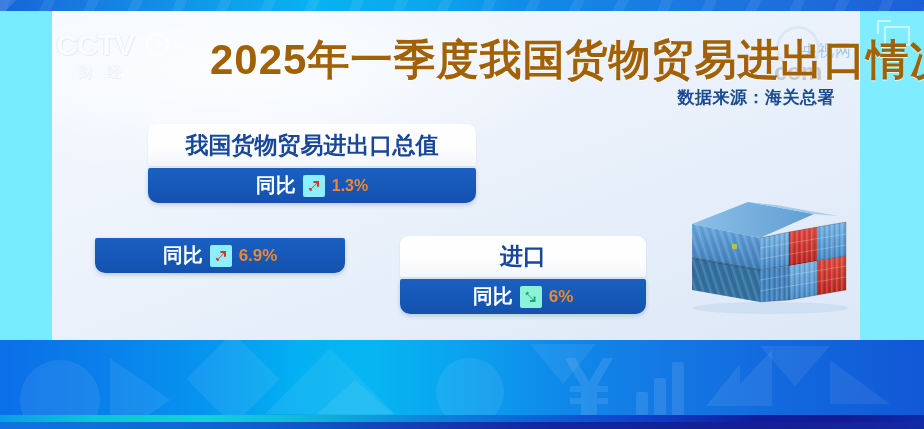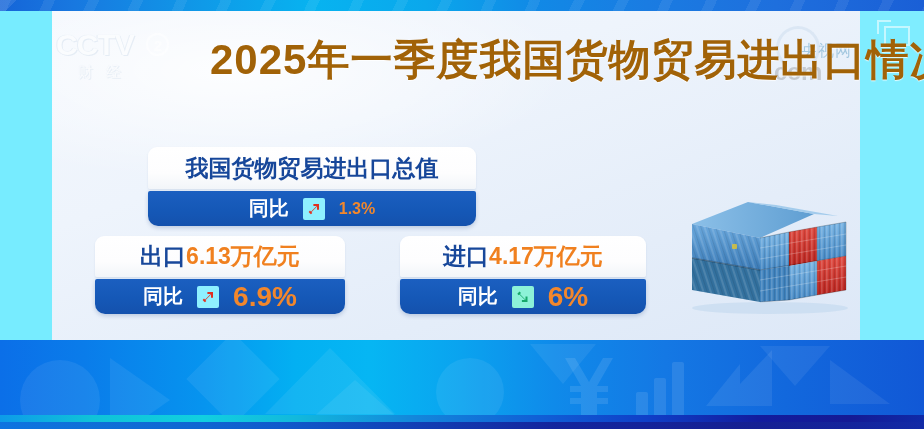--- a/index.html
+++ b/index.html
@@ -120,55 +120,55 @@
     background:linear-gradient(180deg,#ffffff 0%,#fdfdfe 62%,#f2f5f9 100%);
     border-radius:9px 9px 2px 2px;
     display:flex; align-items:center; justify-content:center;
     box-shadow:0 1px 2px rgba(40,80,140,.12);
     white-space:nowrap;
   }
   .card .bot {
     background:linear-gradient(180deg,#1b5fc0 0%,#1558b7 55%,#1451ad 100%);
     border-radius:2px 2px 10px 10px;
     display:flex; align-items:center; justify-content:center;
-    gap:14px; white-space:nowrap;
+    gap:7px; white-space:nowrap;
     box-shadow:0 2px 4px rgba(30,70,130,.22);
   }
   .lbl-blue { color:#17479a; font-weight:bold; }
   .val-org  { color:#f0801f; font-weight:bold; }
   .tb-white { color:#ffffff; font-weight:bold; }
   .pct      { color:#f2872c; font-weight:bold; }
 
   
   .arrow-badge {
     width:22px; height:22px; border-radius:2px;
     display:inline-flex; align-items:center; justify-content:center;
     flex:0 0 auto;
   }
   .arrow-up   { background:#8ef0ff; }
   .arrow-down { background:#8cf2d8; }
 
   
-  #card-total { left:148px; top:124px; width:328px;margin-top:23px; }
+  #card-total { left:148px; top:124px; width:328px; }
   #card-total .top { height:42px; }
   #card-total .top .lbl-blue { font-size:23px; }
   #card-total .top .val-org  { font-size:23px; }
   #card-total .bot { height:35px; margin-top:2px; }
   #card-total .tb-white { font-size:20px; }
   #card-total .pct { font-size:16px; }
 
   
   #card-export { left:95px; top:236px; width:250px; }
   #card-import { left:400px; top:236px; width:246px; }
   .small-card .top { height:41px; }
   .small-card .top .lbl-blue { font-size:23px; }
   .small-card .top .val-org  { font-size:23px; }
   .small-card .bot { height:35px; margin-top:2px; }
   .small-card .tb-white { font-size:20px; }
-  .small-card .pct { font-size:28px; }
+  .small-card .pct { font-size:17px; }
 
   
   .containers {
     position:absolute; left:686px; top:196px; width:170px; height:120px;
   }
 
   
   .band {
     position:absolute; left:0; bottom:0; width:924px; height:89px;
     background:linear-gradient(90deg,
@@ -210,58 +210,54 @@
   </div>
 
   <div class="watermark">
     <div class="wm-ring"></div>
     <div class="wm-cn">央视网</div>
     <div class="wm-en">com</div>
   </div>
   <div class="wm-corner"></div>
 
   <div class="headline">2025年一季度我国货物贸易进出口情况</div>
+  <div class="subline">数据来源：海关总署</div>
 
   <div class="card" id="card-total">
     <div class="top">
       <span class="lbl-blue">我国货物贸易进出口总值</span>
     </div>
     <div class="bot">
       <span class="tb-white">同比</span>
       <span class="arrow-badge arrow-up">
         <svg width="16" height="16" viewBox="0 0 16 16" aria-hidden="true">
           <path d="M3.5 12.2 L10.6 5.1 L7.4 5.1 L7.4 3.1 L13.0 3.1 L13.0 8.7 L11.0 8.7 L11.0 5.6 L4.9 11.7 Z" fill="#e03020"></path>
           <path d="M2.6 11.0 L4.9 13.3 L6.3 11.9 L4.0 9.6 Z" fill="#e03020"></path>
         </svg>
       </span>
       <span class="pct">1.3%</span>
     </div>
   </div>
 
   <div class="card small-card" id="card-export">
-    <div class="top">
-      <span class="lbl-blue">出口</span>
-      <span class="val-org">6.13万亿元</span>
-    </div>
     <div class="bot">
       <span class="tb-white">同比</span>
       <span class="arrow-badge arrow-up">
         <svg width="16" height="16" viewBox="0 0 16 16" aria-hidden="true">
           <path d="M3.5 12.2 L10.6 5.1 L7.4 5.1 L7.4 3.1 L13.0 3.1 L13.0 8.7 L11.0 8.7 L11.0 5.6 L4.9 11.7 Z" fill="#e03020"></path>
           <path d="M2.6 11.0 L4.9 13.3 L6.3 11.9 L4.0 9.6 Z" fill="#e03020"></path>
         </svg>
       </span>
       <span class="pct">6.9%</span>
     </div>
   </div>
 
   <div class="card small-card" id="card-import">
     <div class="top">
       <span class="lbl-blue">进口</span>
-      <span class="val-org">4.17万亿元</span>
     </div>
     <div class="bot">
       <span class="tb-white">同比</span>
       <span class="arrow-badge arrow-down">
         <svg width="16" height="16" viewBox="0 0 16 16" aria-hidden="true">
           <path d="M3.4 3.6 L10.5 10.7 L10.5 7.5 L12.5 7.5 L12.5 13.1 L6.9 13.1 L6.9 11.1 L10.0 11.1 L3.9 5.0 Z" fill="#17a86a"></path>
           <path d="M2.3 4.8 L4.6 2.5 L6.0 3.9 L3.7 6.2 Z" fill="#17a86a"></path>
         </svg>
       </span>
       <span class="pct">6%</span>

